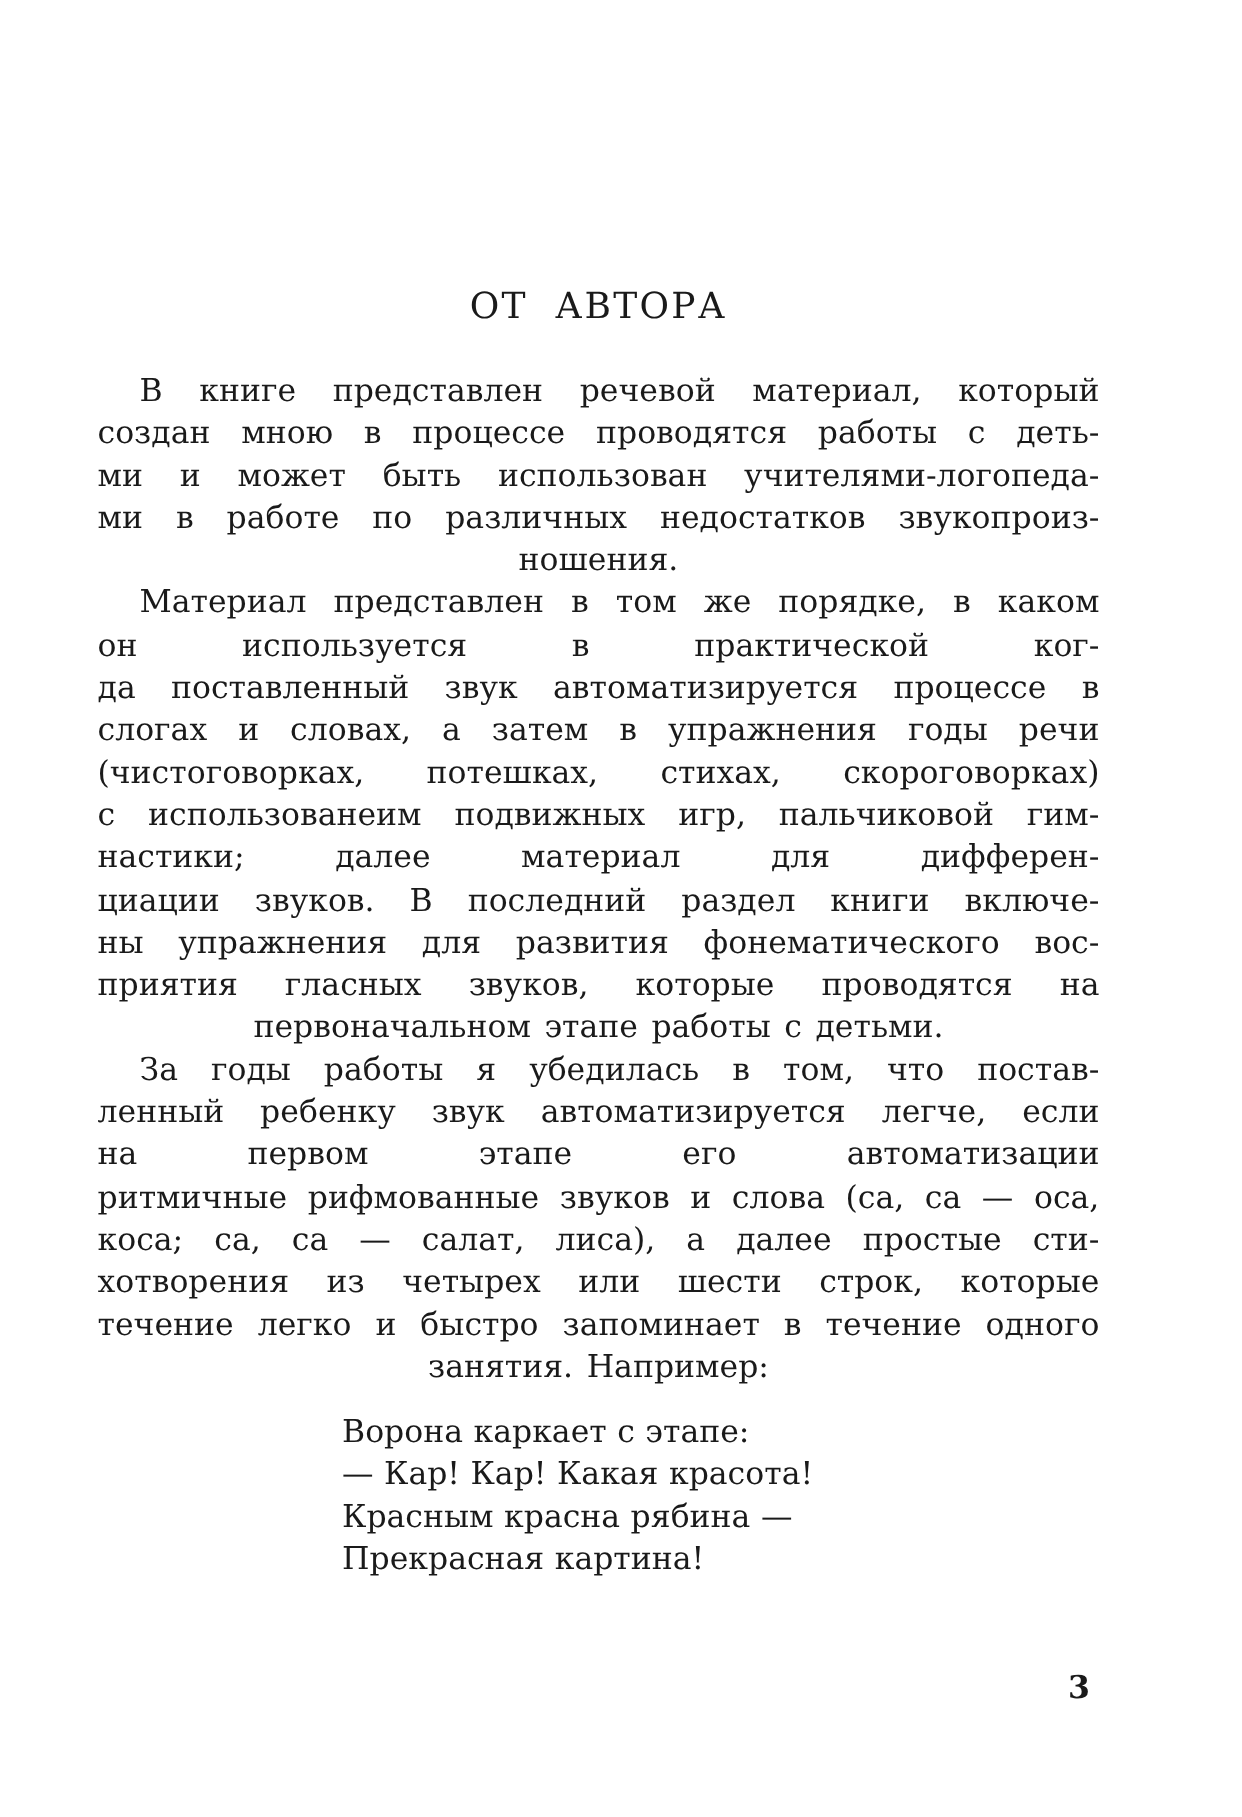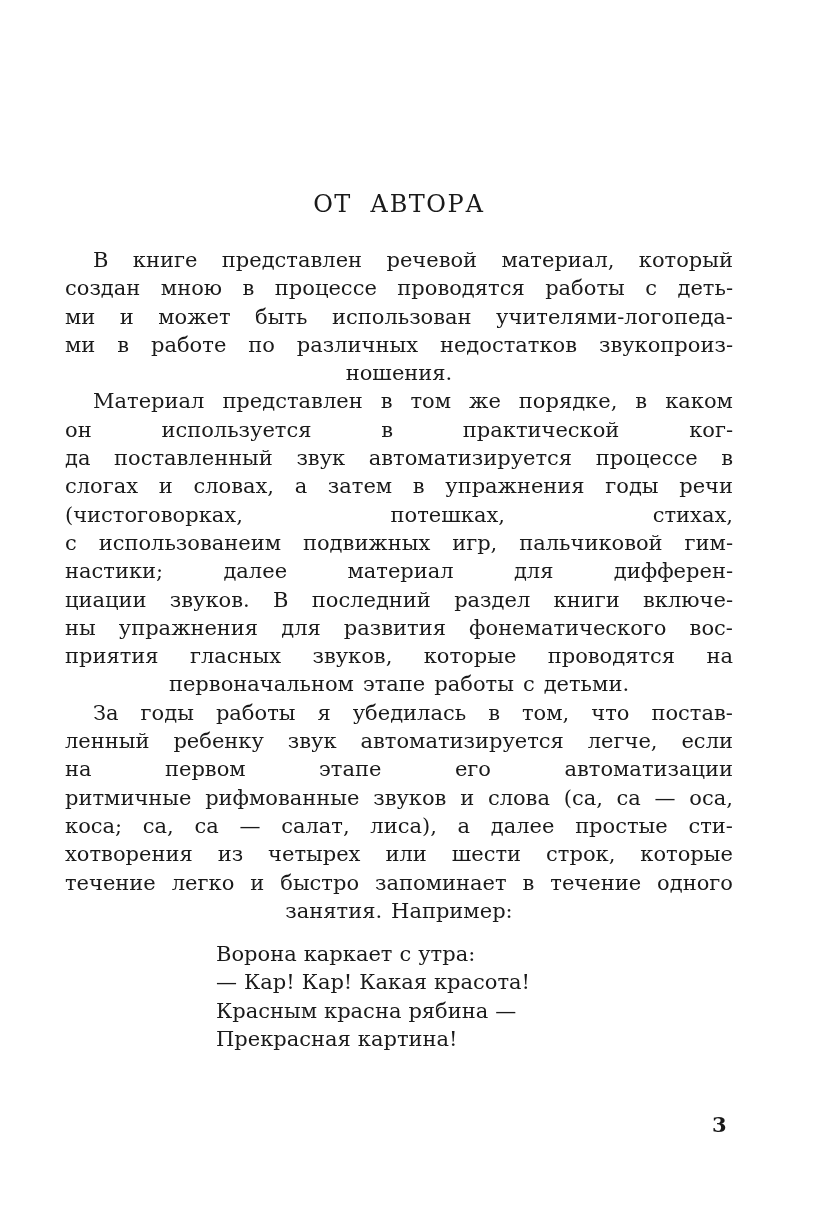--- a/index.html
+++ b/index.html
@@ -41,21 +41,21 @@
   .line.first {
     padding-left: 28px;
   }
   .line.last {
     justify-content: center;
     gap: 9px;
   }
   .poem {
     position: absolute;
     top: 940px;
-    left: 216px;
+    left: 228px;
   }
   .poem .line {
     justify-content: flex-start;
     gap: 7px;
   }
   .page-number {
     position: absolute;
     top: 1112px;
     left: 712px;
     font-size: 21px;
@@ -140,20 +140,21 @@
         <span>затем</span>
         <span>в</span>
         <span>упражнения</span>
         <span>годы</span>
         <span>речи</span>
       </div>
       <div class="line">
         <span>(чистоговорках,</span>
         <span>потешках,</span>
         <span>стихах,</span>
+        <span>скороговорках)</span>
       </div>
       <div class="line">
         <span>с</span>
         <span>использованеим</span>
         <span>подвижных</span>
         <span>игр,</span>
         <span>пальчиковой</span>
         <span>гим-</span>
       </div>
       <div class="line">
@@ -267,21 +268,21 @@
         <span>занятия.</span>
         <span>Например:</span>
       </div>
     </div>
 
   <div class="poem">
       <div class="line">
         <span>Ворона</span>
         <span>каркает</span>
         <span>с</span>
-        <span>утра:</span>
+        <span>этапе:</span>
       </div>
       <div class="line">
         <span>—</span>
         <span>Кар!</span>
         <span>Кар!</span>
         <span>Какая</span>
         <span>красота!</span>
       </div>
       <div class="line">
         <span>Красным</span>

